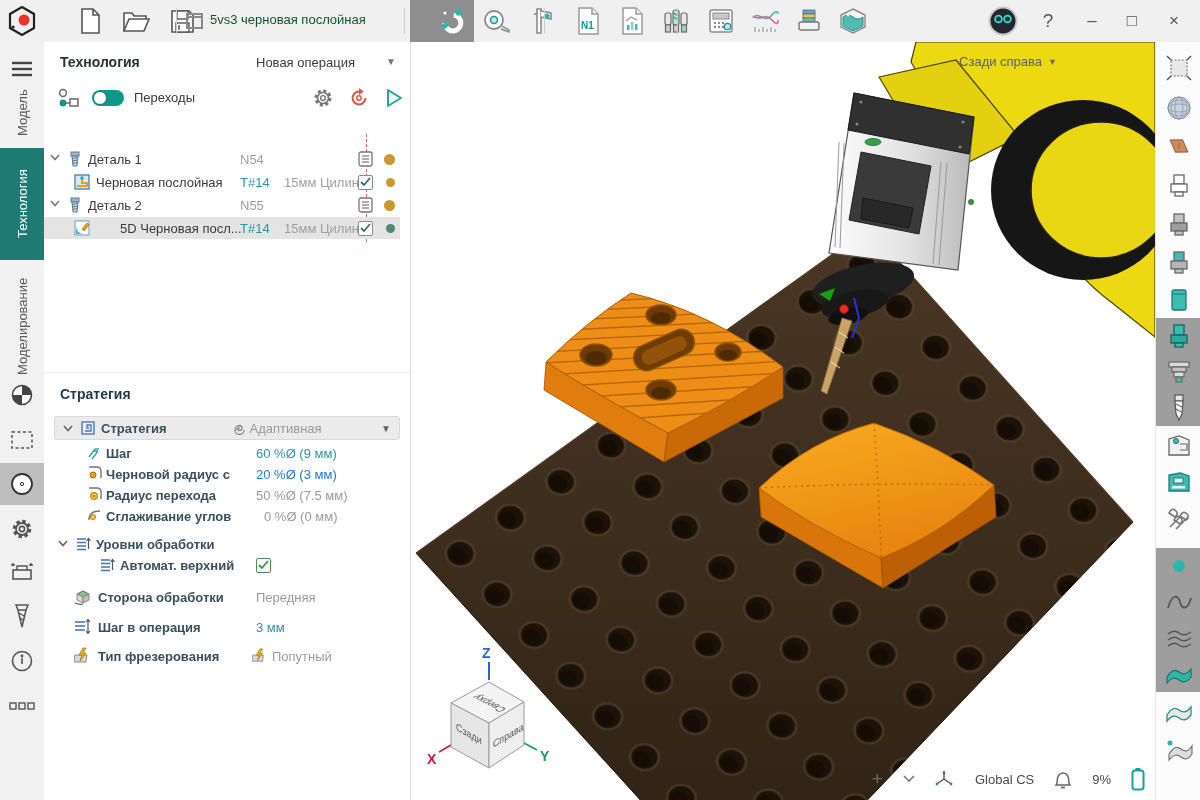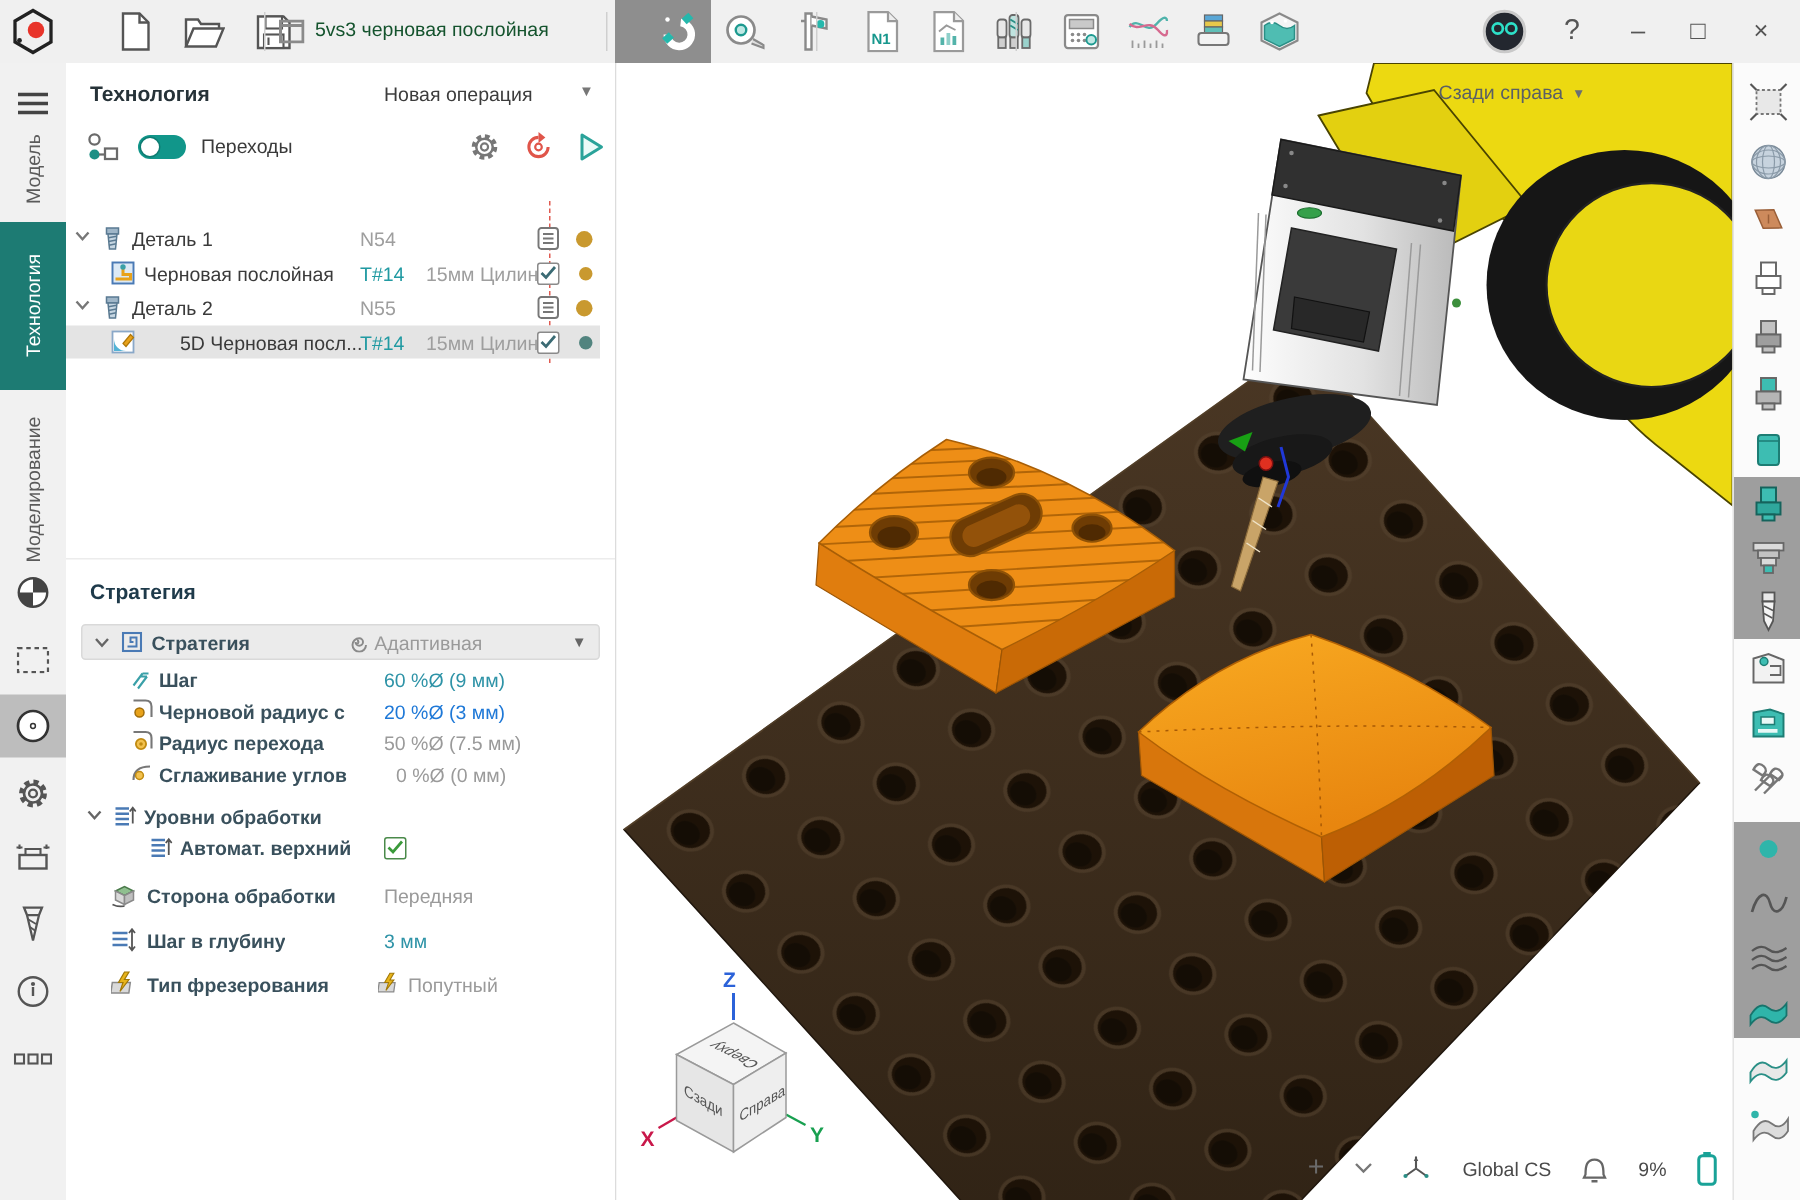--- a/index.html
+++ b/index.html
@@ -538,21 +538,21 @@
       <span class="abs" style="left:30px;top:2px;">
         <svg width="17" height="17" viewBox="0 0 17 17">
             <g stroke="#4a7ab5" stroke-width="1.6">
               <line x1="1" y1="4" x2="11" y2="4"></line>
               <line x1="1" y1="8" x2="11" y2="8"></line>
               <line x1="1" y1="12" x2="11" y2="12"></line>
             </g>
             <path d="M14 2 L14 15 M12 4 L14 1.5 L16 4 M12 13 L14 15.5 L16 13" fill="none" stroke="#555" stroke-width="1.2"></path>
           </svg>
       </span>
-      <span class="boldlab" style="position:absolute;left:54px;">Шаг в глубину</span>
+      <span class="boldlab" style="position:absolute;left:54px;">Шаг в операция</span>
       <span class="v-teal" style="position:absolute;left:212px;">3 мм</span>
     </div>
     <div class="row" style="left:0;top:603px;width:366px;">
       <span class="abs" style="left:30px;top:2px;">
         <svg width="17" height="17" viewBox="0 0 17 17">
             <rect x="2" y="8" width="12" height="7" fill="#d9d9d9" stroke="#8a8a8a" stroke-width="1" transform="skewX(-8)"></rect>
             <path d="M9 1 L5 8 L8 8 L6 14 L12 6 L9 6 L12 1 Z" fill="#e8b41a" stroke="#a07808" stroke-width="0.8"></path>
           </svg>
       </span>
       <span class="boldlab" style="position:absolute;left:54px;">Тип фрезерования</span>

